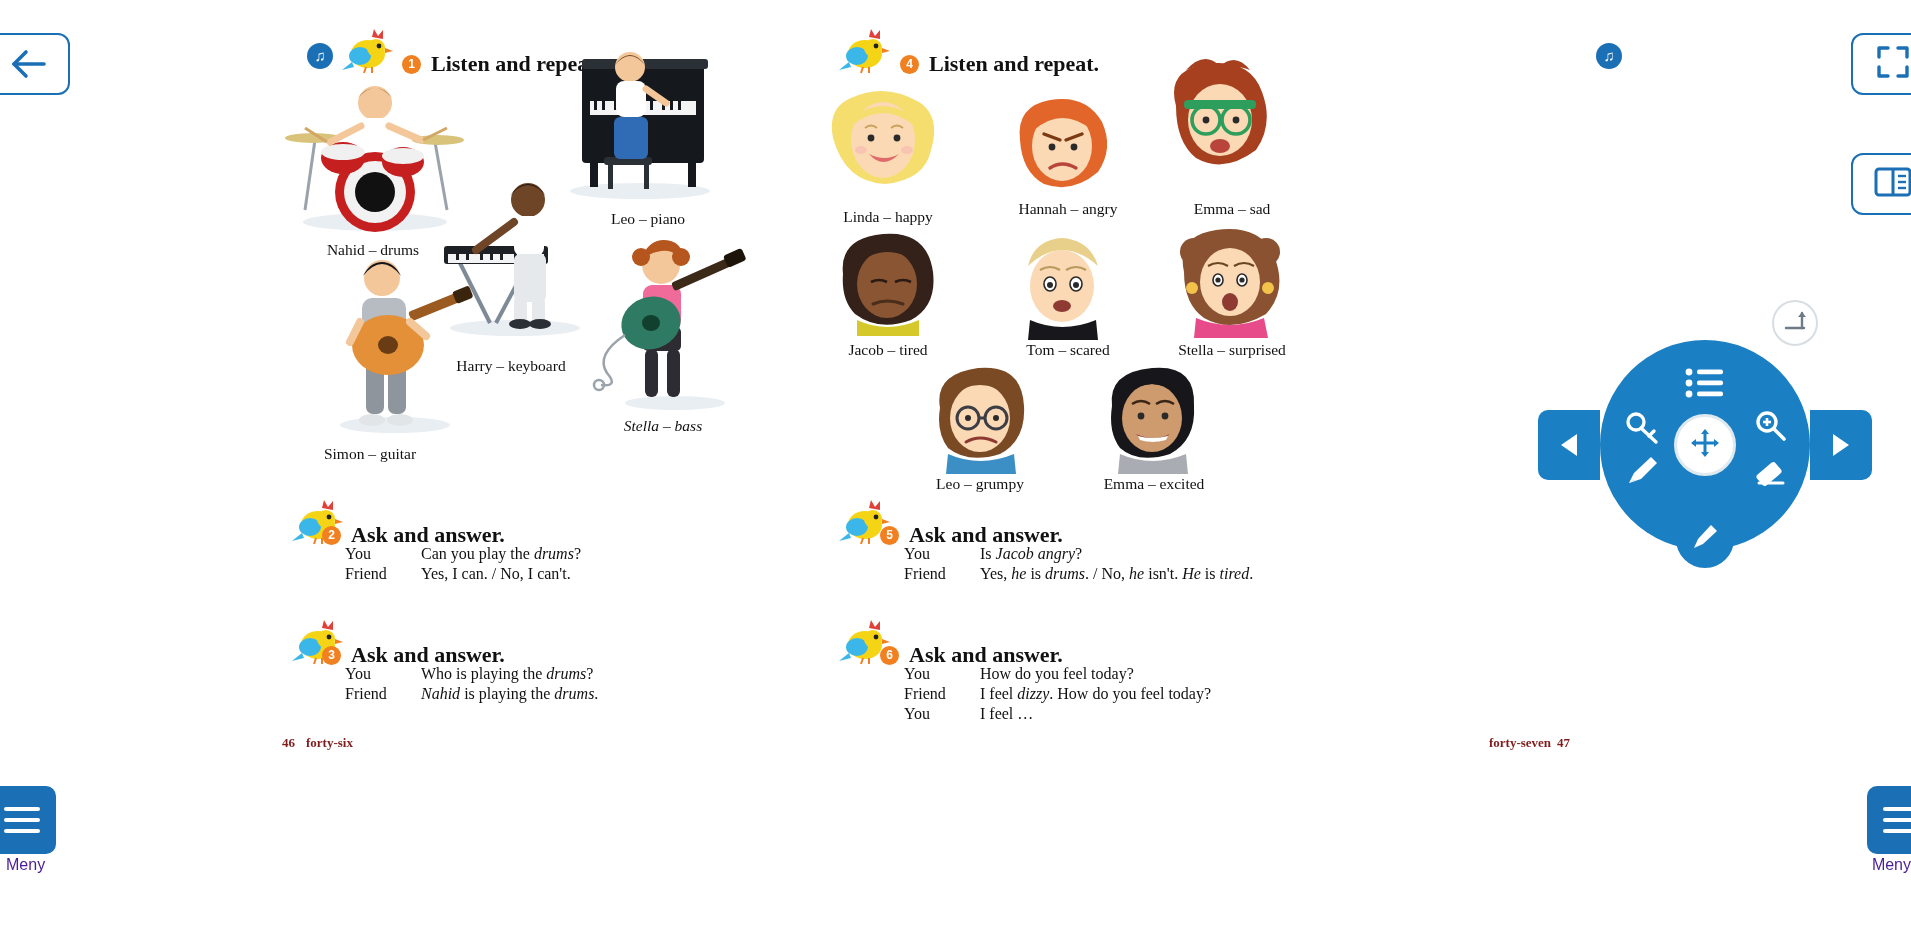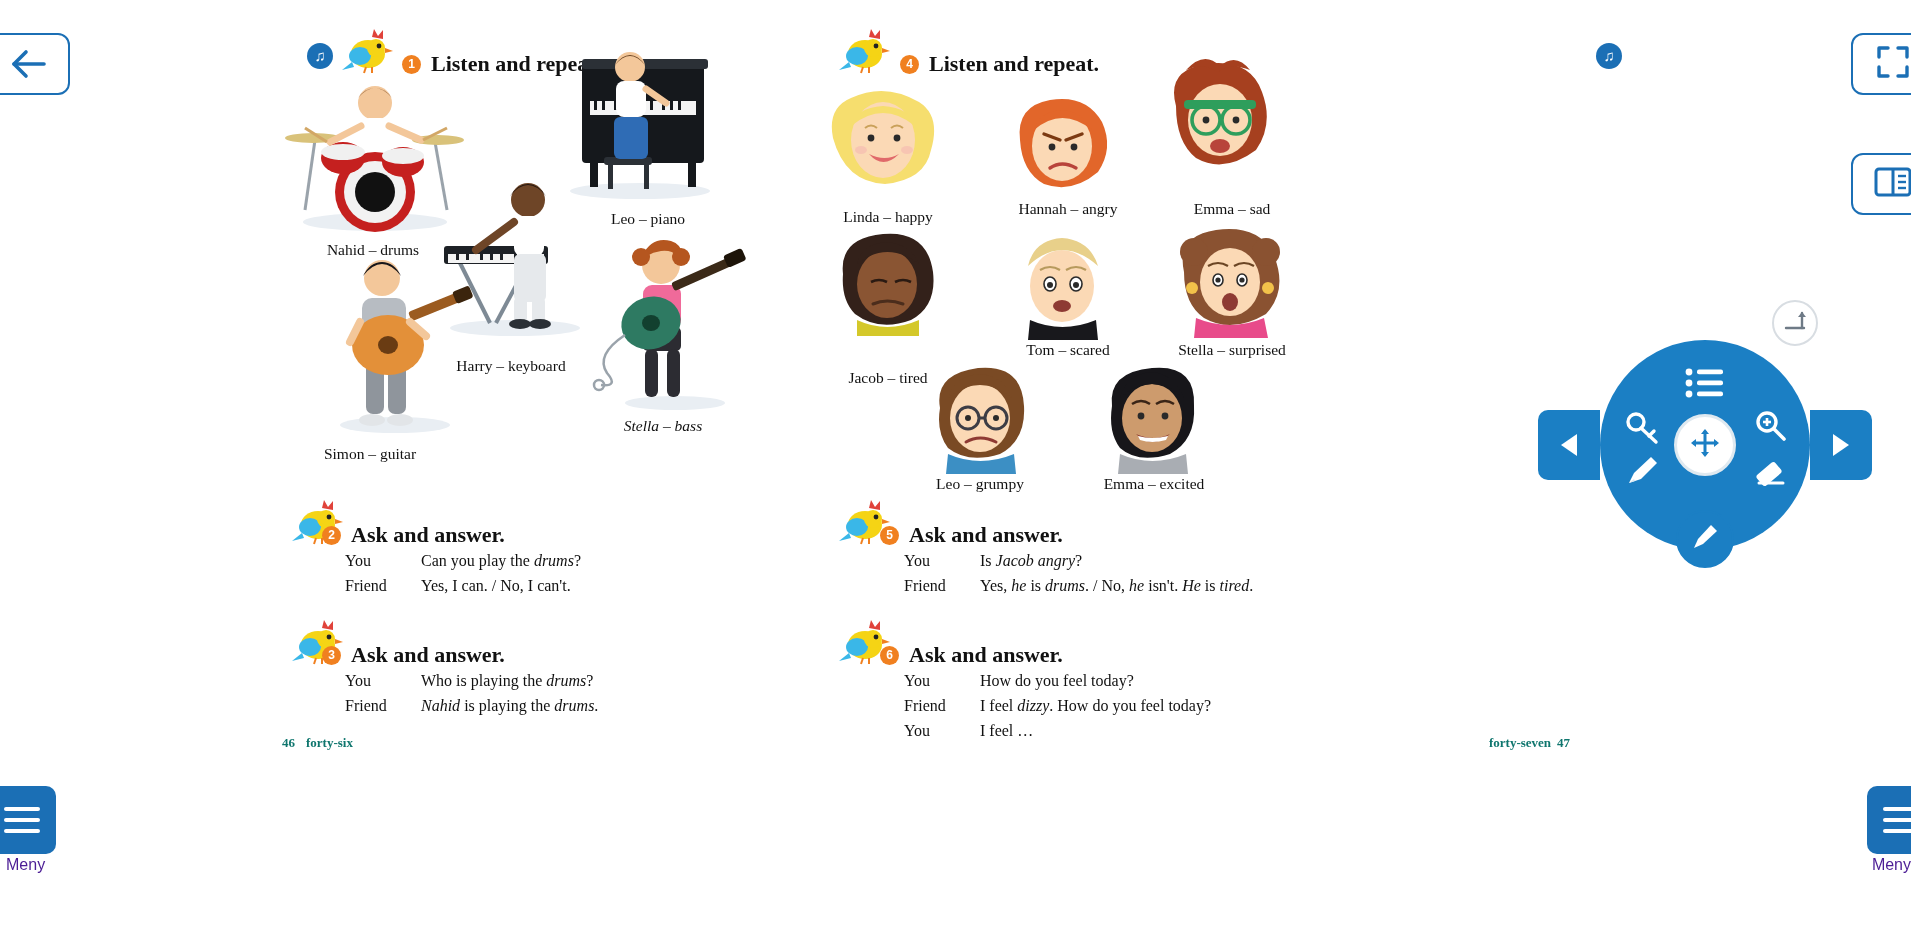--- a/index.html
+++ b/index.html
@@ -102,40 +102,40 @@
     display: flex; align-items: center; justify-content: center;
     font-size: 15px;
   }
 
   
   .dialogue {
     position: absolute;
     font-family: "Liberation Serif", serif;
     font-size: 16px; color: #111;
   }
-  .dlg-row { display: flex; margin-bottom: 2px; margin-top: 7px; }
+  .dlg-row { display: flex; margin-bottom: 2px; }
   .dlg-role { width: 76px; flex: none; }
   .dlg-text { }
   .it { font-style: italic; }
 
   
   .caption {
     position: absolute;
     font-family: "Liberation Serif", serif;
     font-size: 15.5px; color: #111;
     text-align: center;
     white-space: nowrap;
     transform: translateX(-50%);
   }
 
   
   .pagenum {
     position: absolute; bottom: 183px;
     font-family: "Liberation Serif", serif;
-    font-size: 13px; font-weight: bold; color: #0f766e;
+    font-size: 13px; font-weight: bold; color: #7f1d1d;
   }
 
   
   .fig { position: absolute; }
 
   
   .wheel {
     position: absolute;
     left: 1600px; top: 340px;
     width: 210px; height: 210px;
@@ -511,21 +511,21 @@
 
     <svg class="fig" style="left:-165px; top:228px;" width="105" height="112" viewBox="0 0 105 112">
       <path d="M8 46 Q4 10 48 6 Q92 2 98 44 Q102 78 76 92 Q44 104 20 86 Q6 72 8 46Z" fill="#33211a"></path>
       <ellipse cx="52" cy="56" rx="30" ry="34" fill="#8a5533"></ellipse>
       <path d="M22 36 Q52 12 84 36 Q76 16 52 14 Q26 16 22 36Z" fill="#33211a"></path>
       <path d="M36 54 Q44 50 52 54" fill="none" stroke="#2a1a12" stroke-width="2.6"></path>
       <path d="M60 54 Q68 50 76 54" fill="none" stroke="#2a1a12" stroke-width="2.6"></path>
       <path d="M38 76 Q52 70 68 76" fill="none" stroke="#4b2d1c" stroke-width="3" stroke-linecap="round"></path>
       <path d="M22 92 Q52 106 84 92 L84 108 L22 108 Z" fill="#d4c82a"></path>
     </svg>
-    <div class="caption" style="left:-112px; top:341px;margin-top:28px;">Jacob – tired</div>
+    <div class="caption" style="left:-112px; top:341px;">Jacob – tired</div>
 
     <svg class="fig" style="left:10px; top:230px;" width="105" height="112" viewBox="0 0 105 112">
       <ellipse cx="52" cy="56" rx="32" ry="36" fill="#fbd9b5"></ellipse>
       <path d="M18 36 Q52 4 88 36 Q80 10 52 8 Q24 10 18 36Z" fill="#e8d08a"></path>
       <ellipse cx="40" cy="54" rx="6" ry="7" fill="#ffffff" stroke="#2a2a2a" stroke-width="1.6"></ellipse>
       <ellipse cx="66" cy="54" rx="6" ry="7" fill="#ffffff" stroke="#2a2a2a" stroke-width="1.6"></ellipse>
       <circle cx="40" cy="55" r="3" fill="#2a2a2a"></circle>
       <circle cx="66" cy="55" r="3" fill="#2a2a2a"></circle>
       <path d="M30 40 Q40 34 50 40" fill="none" stroke="#b79a5d" stroke-width="2.2"></path>
       <path d="M56 40 Q66 34 76 40" fill="none" stroke="#b79a5d" stroke-width="2.2"></path>

